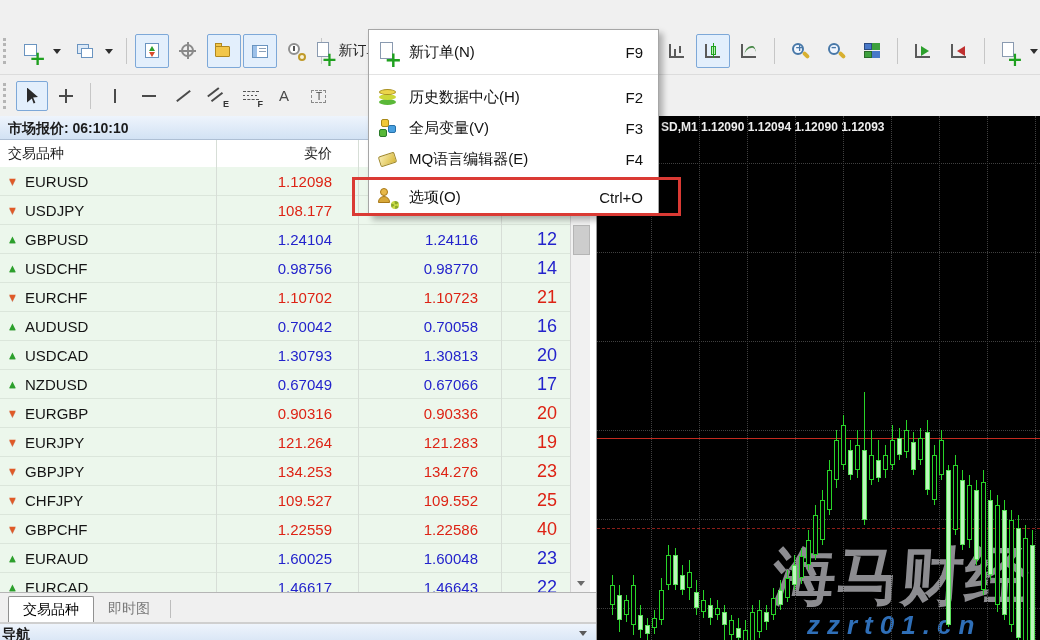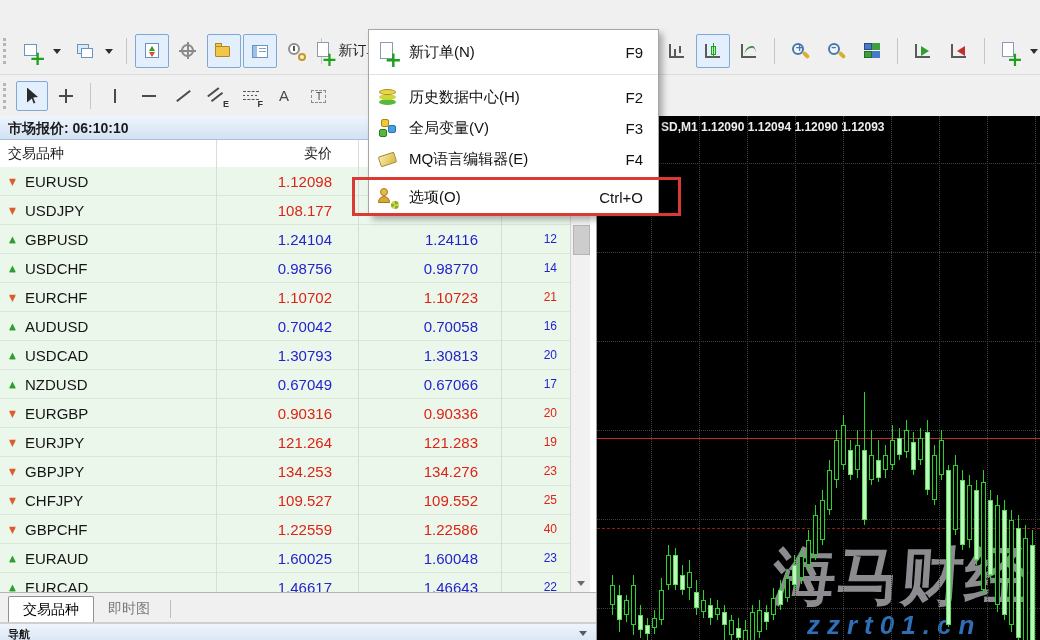--- a/index.html
+++ b/index.html
@@ -120,37 +120,37 @@
   .mw-head .hc{position:absolute;top:0;height:27px;line-height:27px;font-size:14px;color:#222;}
   .mw-rows{position:absolute;top:51px;left:0;width:570px;height:425px;overflow:hidden;}
   .mw-row{position:relative;height:29px;background:#ecf7ec;border-bottom:1px solid #dbe6db;box-sizing:border-box;}
   .arrow{position:absolute;left:7px;top:50%;transform:translateY(-50%);font-size:11px;line-height:11px;}
   .arrow.up{color:#2ca02c;text-shadow:0 1px 0 #9c9;}
   .arrow.down{color:#e05a26;text-shadow:0 1px 0 #c98;}
   .cell-sym{position:absolute;left:25px;top:50%;transform:translateY(-50%);font-size:15px;color:#151515;}
   .num{position:absolute;top:50%;transform:translateY(-50%);text-align:right;font-size:15px;}
   .cell-bid{left:216px;width:116px;}
   .cell-ask{left:358px;width:120px;}
-  .cell-spread{left:501px;width:56px;font-size:12px;}
+  .cell-spread{left:501px;width:56px;font-size:18px;}
   .num.up{color:#2323cc;} .num.down{color:#dd2314;}
   .vline{position:absolute;top:24px;height:452px;width:1px;background:#d7ded7;}
   .mw-scroll{position:absolute;left:570px;top:51px;width:20px;height:425px;background:#f1f1f1;
       border-left:1px solid #d4d4d4;box-sizing:border-box;}
   .scr-thumb{position:absolute;left:2px;top:58px;width:15px;height:28px;background:#cdcdcd;border:1px solid #b5b5b5;}
   .scr-down{position:absolute;left:6px;bottom:6px;width:0;height:0;border-left:4px solid transparent;
       border-right:4px solid transparent;border-top:5px solid #6a6a6a;}
   .mw-tabs{position:absolute;left:0;top:476px;width:100%;height:30px;background:#f0f0f0;border-top:1px solid #b5b5b5;
       display:flex;align-items:flex-end;padding-left:8px;box-sizing:border-box;}
   .tab{font-size:14px;padding:4px 14px;color:#7a7a7a;white-space:nowrap;}
   .tab.active{background:#fff;border:1px solid #919191;border-bottom:none;color:#000;
       border-radius:2px 2px 0 0;position:relative;top:1px;}
   .tab-sep{width:1px;height:18px;background:#bdbdbd;margin:0 6px 4px 6px;}
   .nav-strip{position:absolute;left:0;top:506px;width:100%;height:18px;box-sizing:border-box;overflow:hidden;
       background:linear-gradient(#eef4fc,#dbe7f6);border-top:2px solid #cfcfcf;
-      font-size:11px;font-weight:bold;color:#1c1c1c;padding-left:8px;line-height:21px;}
+      font-size:14px;font-weight:bold;color:#1c1c1c;padding-left:2px;line-height:21px;}
   .nav-chev{position:absolute;right:9px;top:7px;width:0;height:0;border-left:4px solid transparent;
       border-right:4px solid transparent;border-top:5px solid #5a5a5a;}
 
   
   .chart{position:absolute;left:596px;top:116px;width:444px;height:524px;background:#000;
       border-left:1px solid #999;box-sizing:border-box;overflow:hidden;}
   .gv{position:absolute;top:0;bottom:0;width:0;border-left:1px dotted #404040;}
   .gh{position:absolute;left:0;right:0;height:0;border-top:1px dotted #404040;}
   .chart-title{position:absolute;left:64px;top:4px;font-size:12px;font-weight:bold;color:#ececec;white-space:nowrap;}
   .hline-solid{position:absolute;left:0;right:0;height:0;border-top:1px solid #c2291e;}

